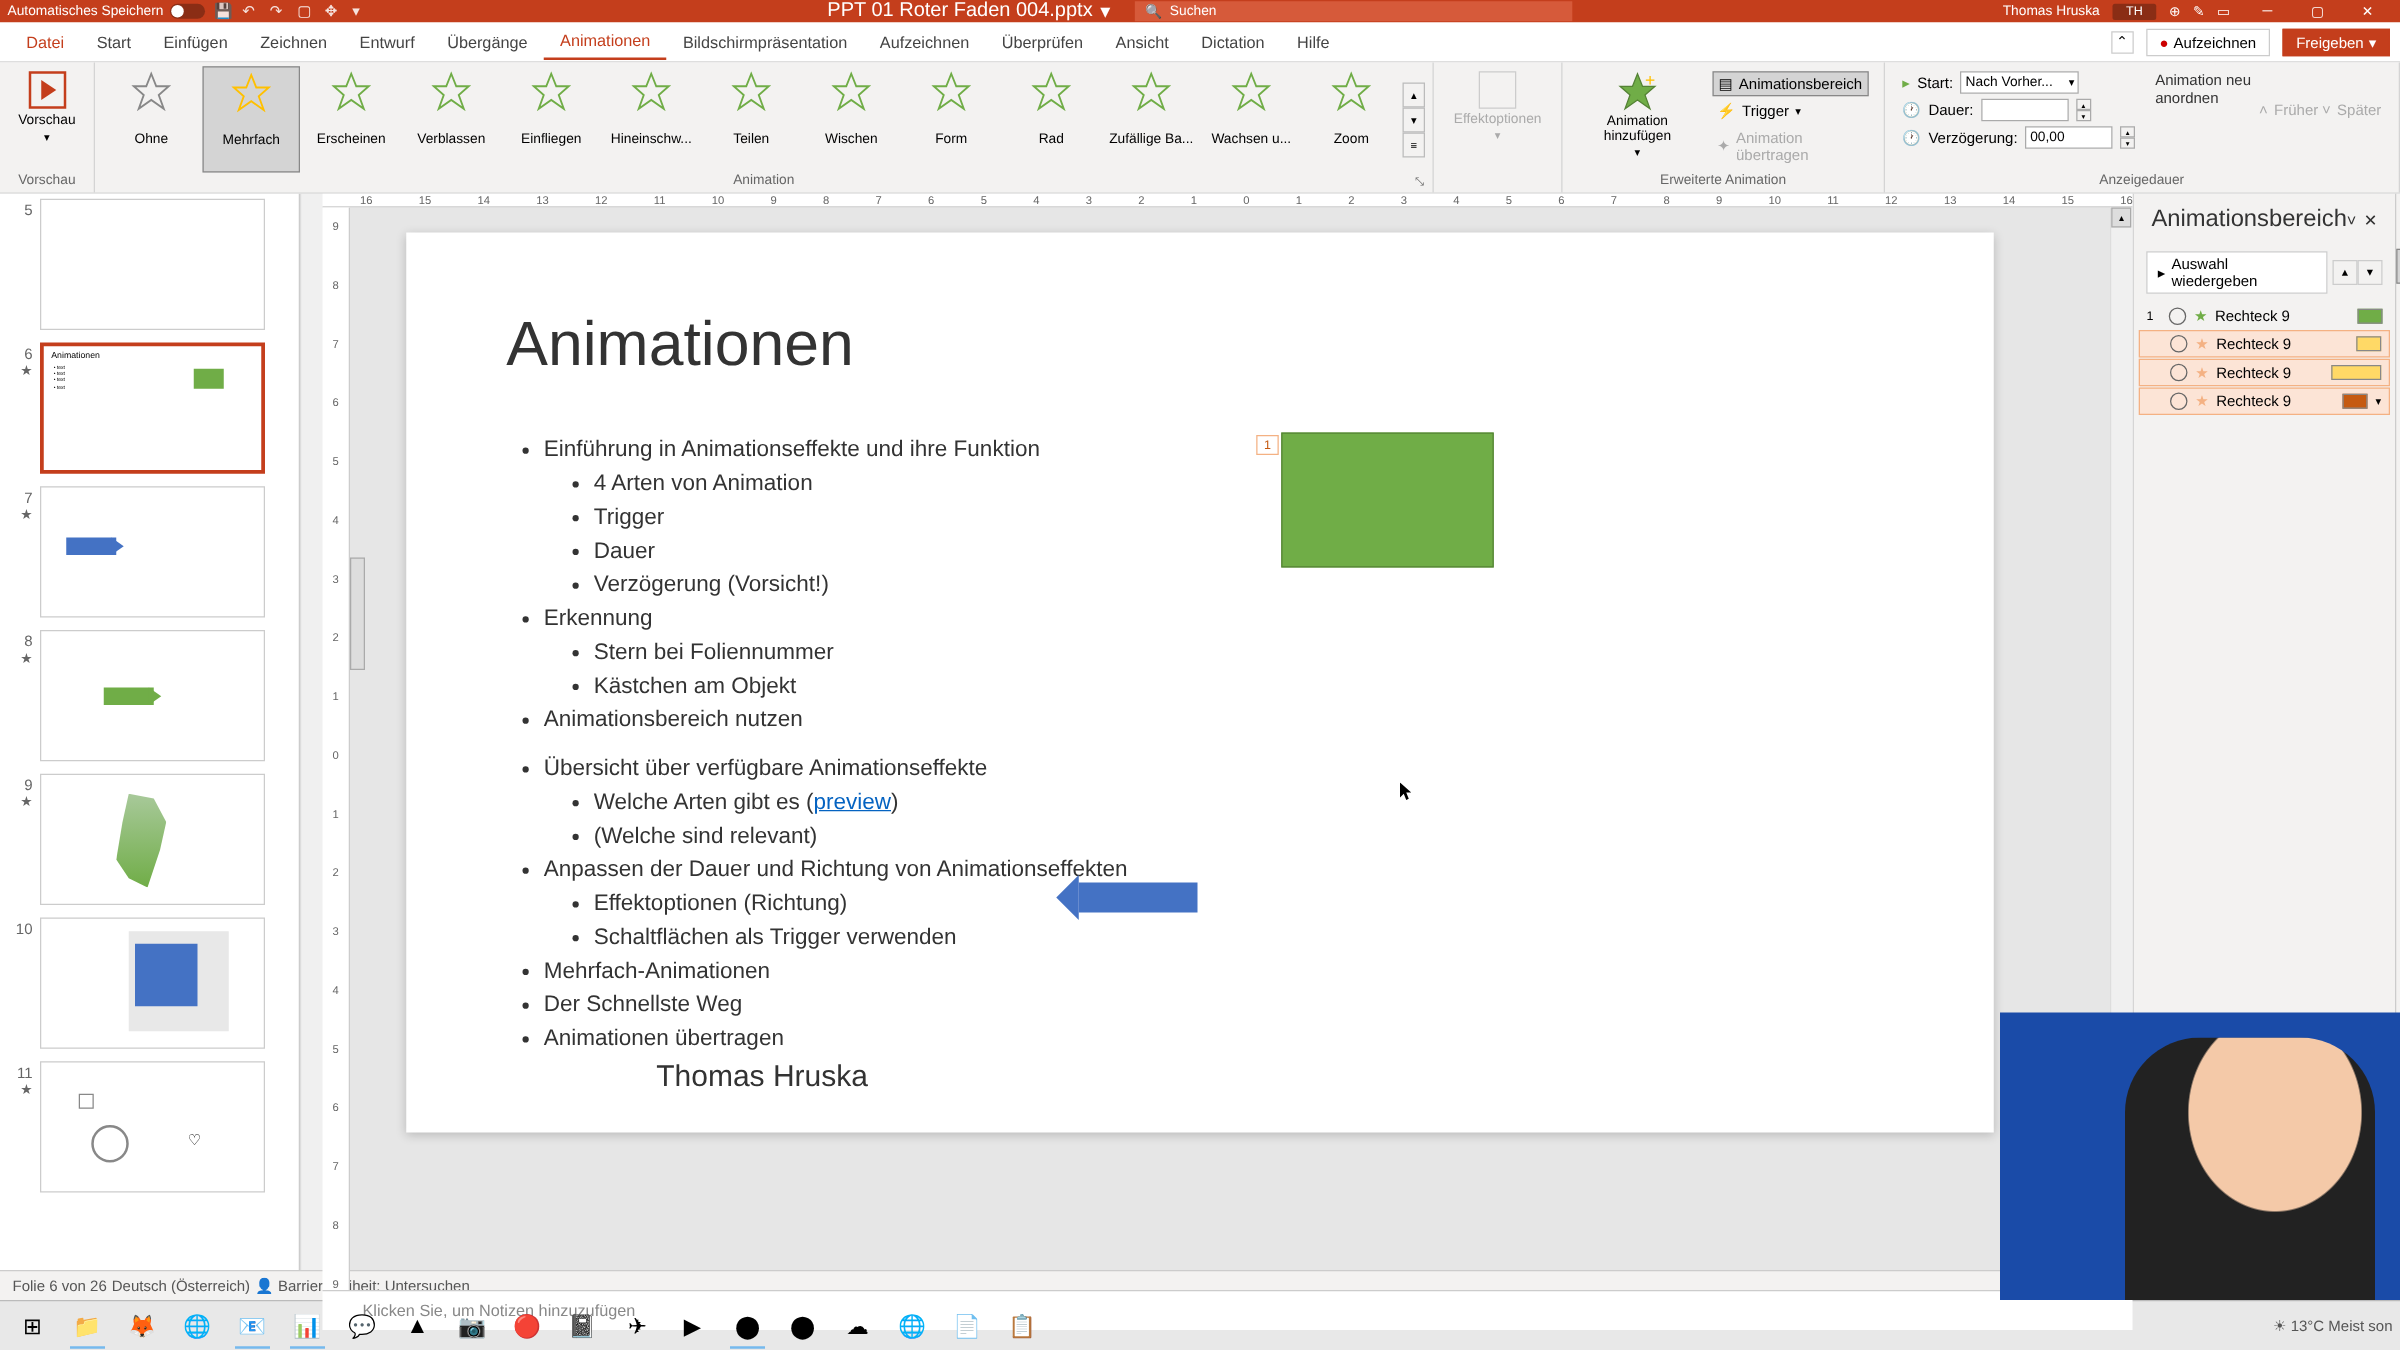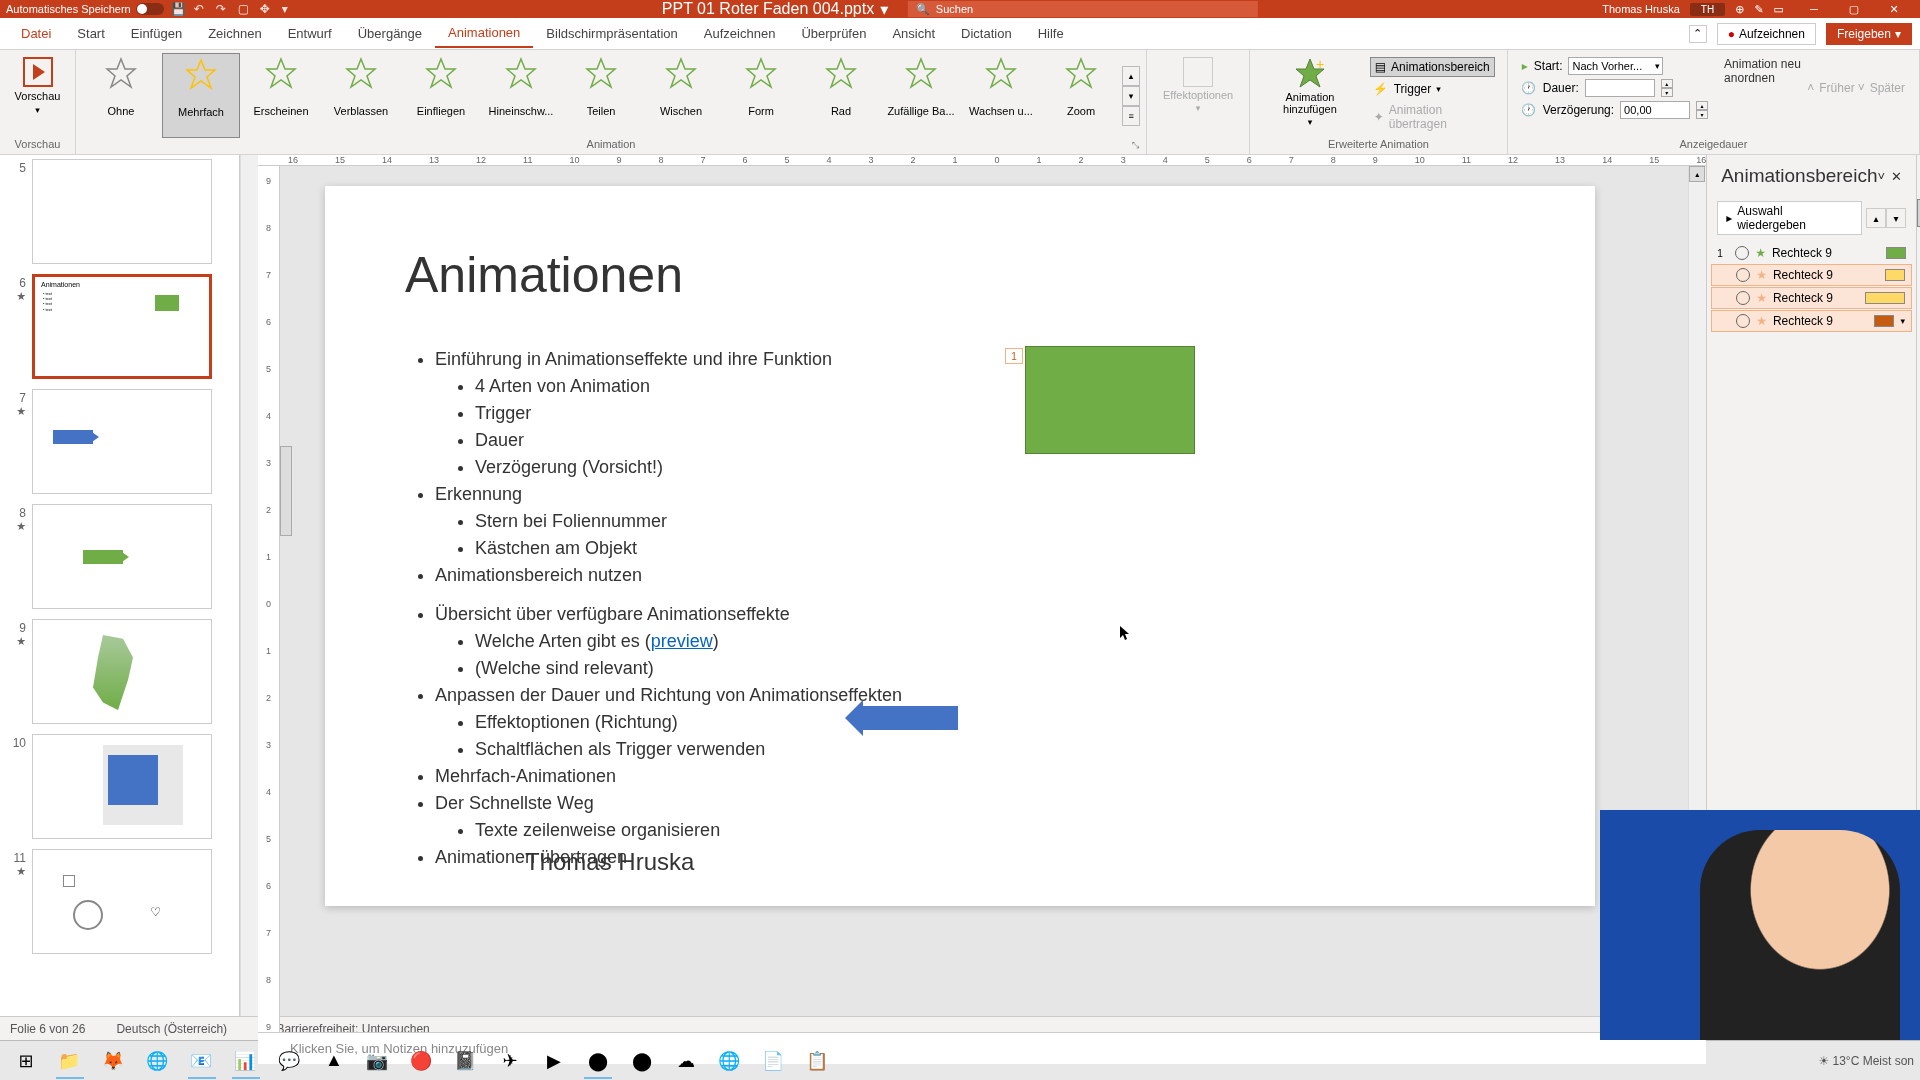--- a/index.html
+++ b/index.html
@@ -91,21 +91,21 @@
 .anim-list-item{display:flex;align-items:center;gap:6px;padding:3px 6px;font-size:12px;background:#fce4d6;border:1px solid #f4b183;margin-bottom:1px;cursor:pointer}
 .anim-list-item:first-child{background:transparent;border:none}
 .anim-num{width:12px;font-size:10px}
 .clock-icon{width:14px;height:14px;border:1.5px solid #666;border-radius:50%;position:relative}
 .star-mini{color:#f4b183}
 .star-mini.green{color:#70ad47}
 .timeline-bar{width:20px;height:12px;border:1px solid #888}
 .far-right{width:36px;background:#f3f2f1;border-left:1px solid #ccc;display:flex;flex-direction:column;align-items:center;padding-top:8px;gap:8px}
 .far-right-btn{width:28px;height:28px;display:flex;align-items:center;justify-content:center;font-size:14px;cursor:pointer}
 .far-right-btn.active{background:#d4d4d4;border:1px solid #888}
-.statusbar{height:24px;background:#f3f2f1;border-top:1px solid #ccc;display:flex;align-items:center;padding:0 10px;font-size:12px;color:#555;gap:31px}
+.statusbar{height:24px;background:#f3f2f1;border-top:1px solid #ccc;display:flex;align-items:center;padding:0 10px;font-size:12px;color:#555;gap:4px}
 .status-right{margin-left:auto;display:flex;align-items:center;gap:14px}
 .taskbar{height:40px;background:#e8e8e8;border-top:1px solid #bbb;display:flex;align-items:center;padding:0 6px;gap:4px}
 .task-icon{width:40px;height:36px;display:flex;align-items:center;justify-content:center;font-size:18px;cursor:pointer;position:relative}
 .task-icon.active::after{content:'';position:absolute;bottom:0;left:6px;right:6px;height:2px;background:#76b9ed}
 .task-right{margin-left:auto;display:flex;align-items:center;gap:10px;font-size:12px;color:#555}
 .webcam{position:absolute;right:0;bottom:40px;width:320px;height:230px;background:#1a4ba8;overflow:hidden}
 .webcam-person{position:absolute;right:20px;bottom:-30px;width:200px;height:240px;background:radial-gradient(ellipse 70px 80px at 60% 25%,#f4c9a8 0%,#f4c9a8 98%,transparent 100%),#222;border-radius:60px 60px 0 0}
 .preview-item .preview-icon-wrap, .preview-btn .lbl{font-size:11px}
 </style>
 </head>
@@ -523,23 +523,20 @@
                 </ul>
               </li>
               <li><span>Anpassen der Dauer und Richtung von Animationseffekten</span>
                 <ul>
                   <li>Effektoptionen (Richtung)</li>
                   <li>Schaltflächen als Trigger verwenden</li>
                 </ul>
               </li>
               <li>Mehrfach-Animationen</li>
               <li><span>Der Schnellste Weg</span>
-                <ul>
-                    <li>Texte zeilenweise organisieren</li>
-                  </ul>
               </li>
               <li>Animationen übertragen</li>
             </ul>
           </div>
           <div class="green-rect"></div>
           <div class="anim-tag">1</div>
           <div class="blue-arrow"></div>
           <div class="author">Thomas Hruska</div>
           <div class="cursor"><svg viewBox="0 0 12 16">
                 <path d="M0,0 L0,12 L3,9 L5,14 L7,13 L5,8 L9,8 Z" fill="#000"></path>

